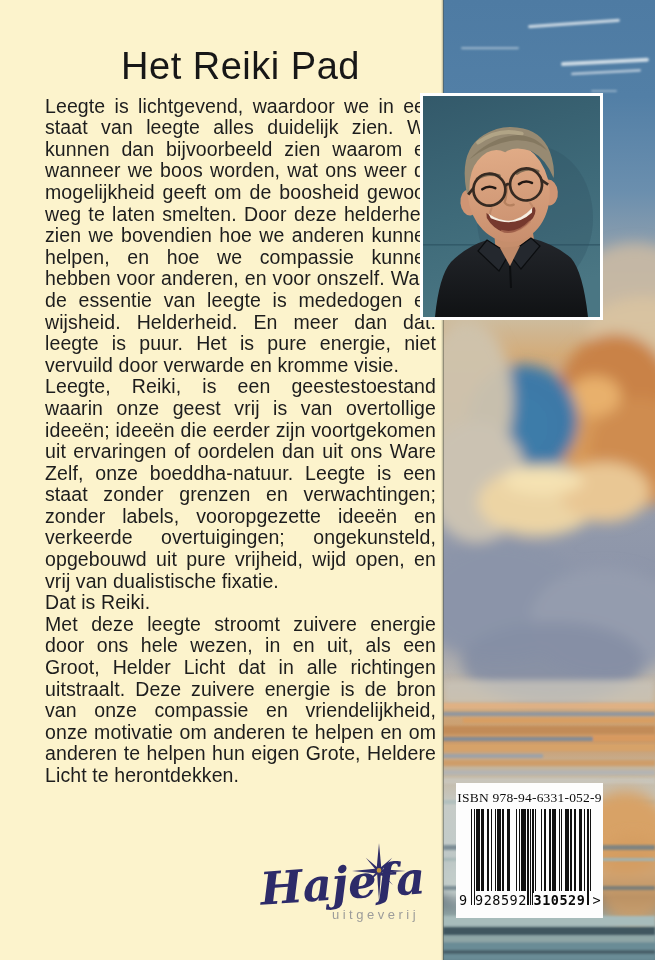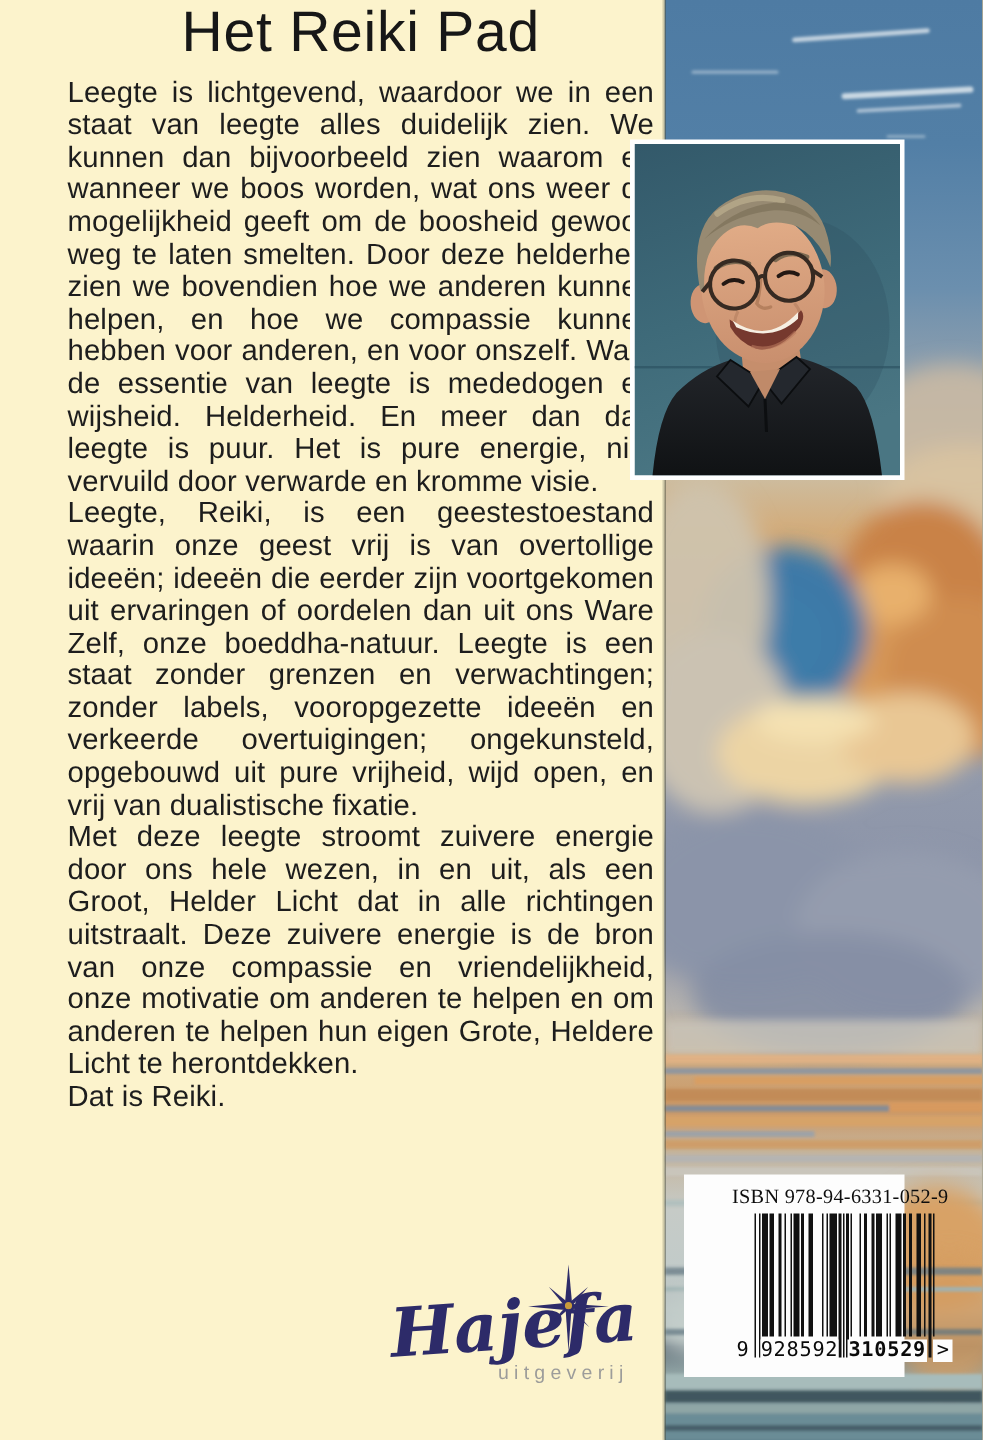--- a/index.html
+++ b/index.html
@@ -4,39 +4,39 @@
 <style>
   html,body{margin:0;padding:0;background:#6e6e6e;}
   .page{position:relative;width:655px;height:960px;overflow:hidden;background:#fcf3cc;
         font-family:"Liberation Sans",sans-serif;}
   
   .sky{position:absolute;left:443px;top:0;width:212px;height:960px;z-index:1;}
   .spine-shadow{position:absolute;left:441px;top:0;width:3px;height:960px;z-index:2;
         background:linear-gradient(90deg,rgba(90,90,70,0),rgba(75,78,62,.55));}
   
   .text-col{position:absolute;left:45px;top:0;width:391px;z-index:2;color:#1d1d1d;}
-  .title{margin:0;font-size:38px;line-height:1.2;font-weight:500;
+  .title{margin:0;padding-top:44px;font-size:38px;line-height:1.2;font-weight:500;
         text-align:center;color:#171717;letter-spacing:.5px;}
   .blurb p{margin:0;font-size:19.5px;line-height:21.6px;text-align:justify;letter-spacing:.1px;}
   .blurb p.first{margin-top:6px;}
   .blurb p.gap{}
   
   .photo-frame{position:absolute;left:420px;top:93px;width:183px;height:227px;background:#fff;
         box-sizing:border-box;padding:3px;z-index:4;}
   .photo-frame svg{display:block;width:177px;height:221px;}
   
   .logo{position:absolute;left:250px;top:845px;width:195px;height:100px;z-index:2;}
   .logo-name{position:absolute;left:10px;top:12px;font-family:"DejaVu Serif",serif;
         font-style:italic;font-weight:bold;font-size:45px;color:#2d2b69;transform:rotate(-4deg);}
   .logo-star{position:absolute;left:100px;top:-2px;width:58px;height:58px;}
   .logo-tagline{position:absolute;left:82px;top:62px;font-size:13px;letter-spacing:3.5px;
         color:#9c9c9a;}
   
   .barcode-box{position:absolute;left:456px;top:783px;width:147px;height:135px;background:#fdfdfd;
-        z-index:4;box-sizing:border-box;padding-left:32px;}
+        z-index:4;box-sizing:border-box;}
   .isbn-label{margin-top:7px;text-align:center;font-family:"Liberation Serif",serif;
         font-size:13.5px;letter-spacing:.2px;color:#0d0d0d;white-space:nowrap;}
   .bars{position:relative;margin-top:3px;height:98px;}
   .bars .bar{position:absolute;top:0;background:#111;}
   .bars .digits{position:absolute;top:84px;height:15px;font-family:"DejaVu Sans Mono",monospace;
         font-size:13.5px;color:#0a0a0a;background:#fdfdfd;text-align:center;line-height:15px;}
   .d-left{left:1px;width:12px;}
   .d-g1{left:19px;width:52px;letter-spacing:.5px;}
   .d-g2{left:77px;width:53px;letter-spacing:.5px;font-weight:bold;}
   .d-arr{left:134px;width:13px;background:transparent;}
@@ -148,22 +148,22 @@
     </g>
   </svg>
 
   <div class="spine-shadow"></div>
 
   <div class="text-col">
     <h1 class="title">Het Reiki Pad</h1>
     <div class="blurb">
       <p class="first">Leegte is lichtgevend, waardoor we in een staat van leegte alles duidelijk zien. We kunnen dan bijvoorbeeld zien waarom en wanneer we boos worden, wat ons weer de mogelijkheid geeft om de boosheid gewoon weg te laten smelten. Door deze helderheid zien we bovendien hoe we anderen kunnen helpen, en hoe we compassie kunnen hebben voor anderen, en voor onszelf. Want de essentie van leegte is mededogen en wijsheid. Helderheid. En meer dan dat: leegte is puur. Het is pure energie, niet vervuild door verwarde en kromme visie.</p>
       <p class="gap">Leegte, Reiki, is een geestestoestand waarin onze geest vrij is van overtollige ideeën; ideeën die eerder zijn voortgekomen uit ervaringen of oordelen dan uit ons Ware Zelf, onze boeddha-natuur. Leegte is een staat zonder grenzen en verwachtingen; zonder labels, vooropgezette ideeën en verkeerde overtuigingen; ongekunsteld, opgebouwd uit pure vrijheid, wijd open, en vrij van dualistische fixatie.</p>
+      <p>Dat is Reiki.</p>
       <p>Met deze leegte stroomt zuivere energie door ons hele wezen, in en uit, als een Groot, Helder Licht dat in alle richtingen uitstraalt. Deze zuivere energie is de bron van onze compassie en vriendelijkheid, onze motivatie om anderen te helpen en om anderen te helpen hun eigen Grote, Heldere Licht te herontdekken.</p>
-      <p>Dat is Reiki.</p>
     </div>
   </div>
 
   <div class="photo-frame" aria-label="Smiling man with glasses and dark polo shirt against a teal backdrop">
     <svg viewBox="0 0 177 221" aria-hidden="true">
       <defs>
         <linearGradient id="pbg" x1="0" y1="0" x2="0.25" y2="1">
           <stop offset="0" stop-color="#33596a"></stop>
             <stop offset="0.55" stop-color="#3e6a79"></stop>
           <stop offset="1" stop-color="#4a7683"></stop>

